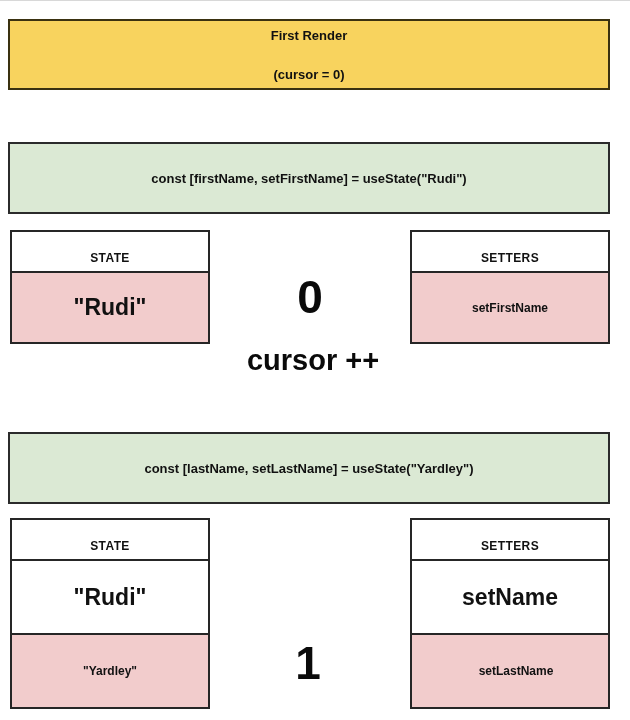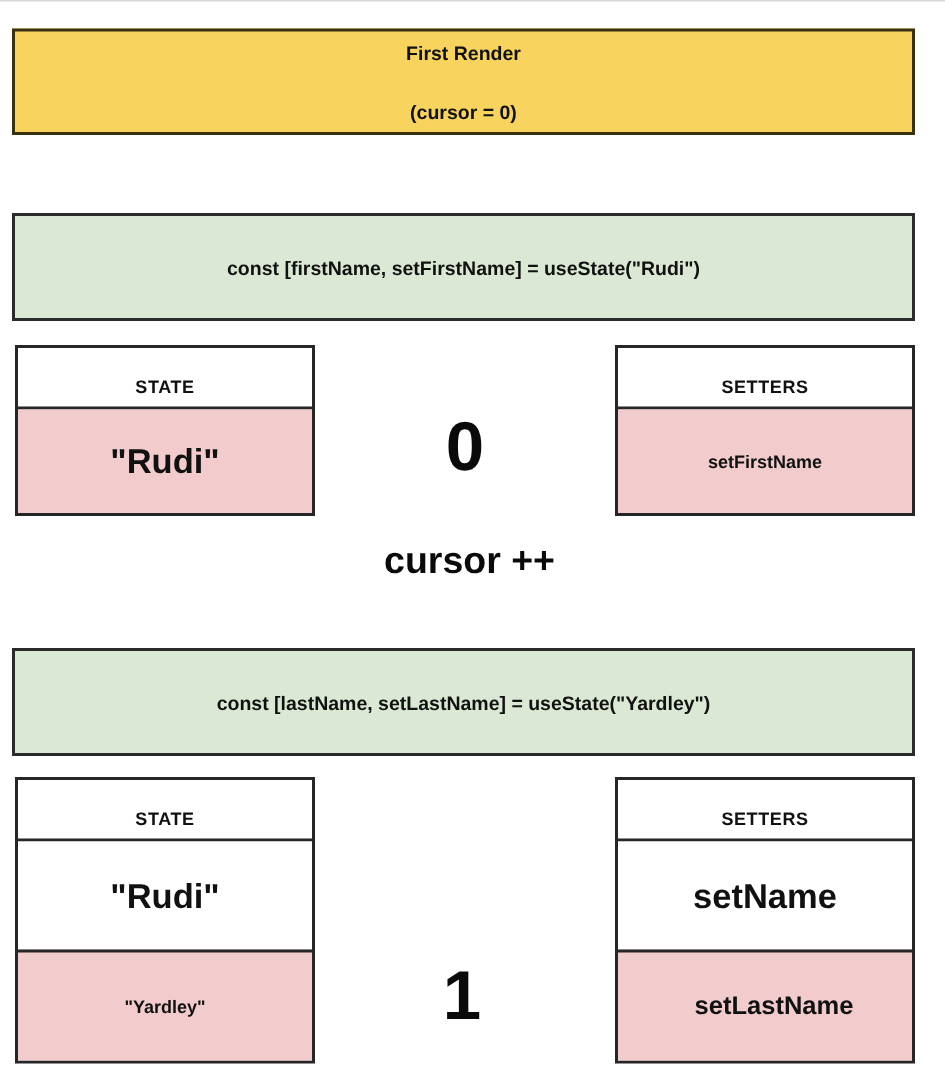--- a/index.html
+++ b/index.html
@@ -81,45 +81,45 @@
     font-weight: bold;
     font-size: 20px;
     background: #ffffff;
   }
   .sim-table .row + .row { border-top: 2px solid #262626; }
   .sim-table .row.highlight { background: #F2CCCC; }
   .sim-table .row.h69 { height: 69px; }
   .sim-table .row.h72 { height: 72px; }
   .row.txt-lg { font-size: 23px; }
   .row.txt-md { font-size: 12px; }
-  .row.txt-sm { font-size: 17px; padding-left: 12px; }
+  .row.txt-sm { font-size: 12px; padding-left: 12px; }
 
   .t-state-1   { left: 10px;  top: 230px; }
   .t-setters-1 { left: 410px; top: 230px; }
   .t-state-2   { left: 10px;  top: 518px; }
   .t-setters-2 { left: 410px; top: 518px; }
 
   
   .cursor-num {
     position: absolute;
     width: 120px;
     text-align: center;
     font-size: 46px;
     font-weight: bold;
     line-height: 1;
     color: #0a0a0a;
   }
   .cursor-num.first  { left: 250px; top: 274px; }
   .cursor-num.second { left: 248px; top: 640px; }
   .cursor-plus {
     position: absolute;
-    left: 0; top: 360px;
+    left: 0; top: 344px;
     width: 626px;
     text-align: center;
-    font-size: 25px;
+    font-size: 29px;
     font-weight: bold;
     color: #0a0a0a;
   }
   
   .watermark {
     position: absolute;
     right: 13px; top: 675px;
     font-size: 21px;
     font-weight: bold;
     color: rgba(255,255,255,0.92);

